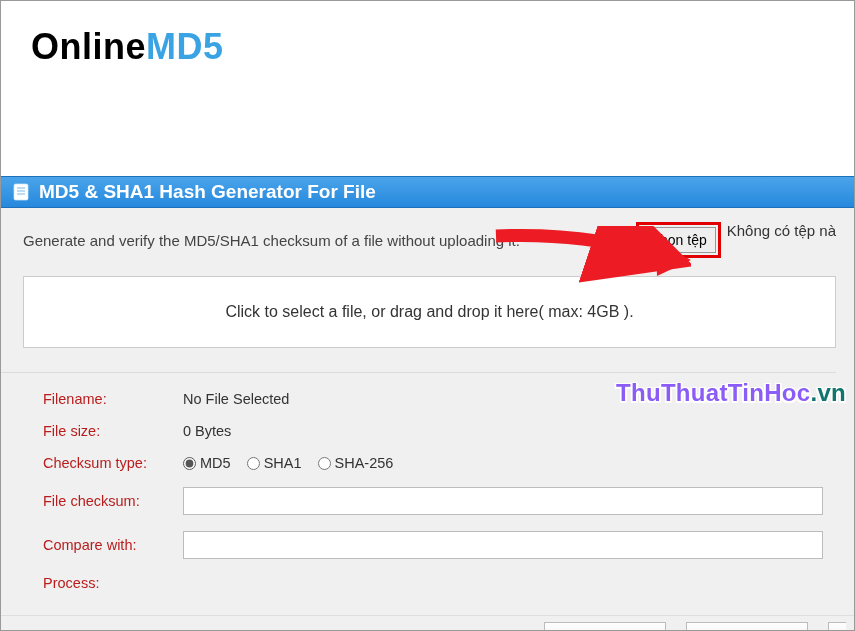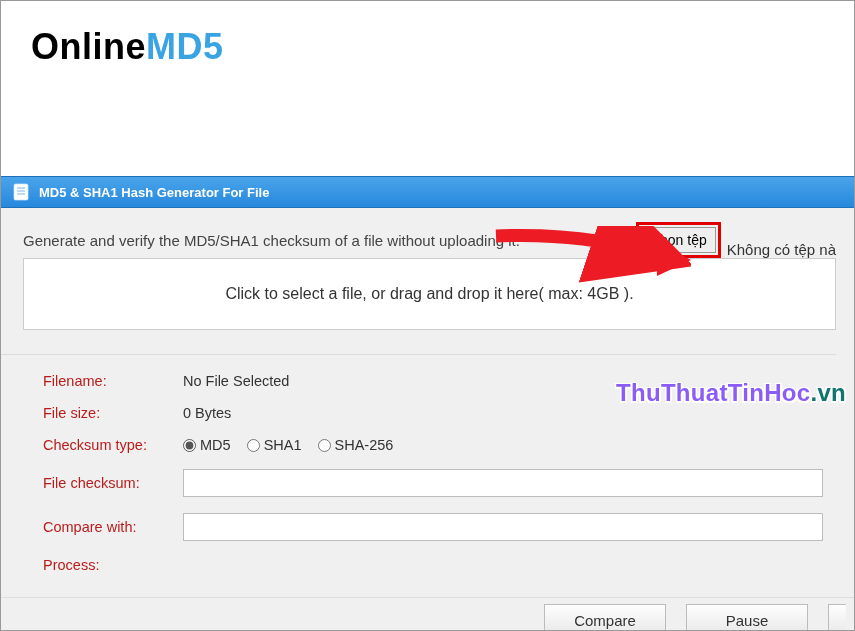--- a/index.html
+++ b/index.html
@@ -36,21 +36,21 @@
       border-bottom: 1px solid #1e6fba;
       color: #fff;
       padding: 0 10px;
       gap: 8px;
     }
     .panel-header .panel-icon {
       width: 20px;
       height: 20px;
     }
     .panel-header-title {
-      font-size: 13px;
+      font-size: 19px;
       font-weight: bold;
     }
 
     .panel-body {
       background: #f0f0f0;
       padding: 14px 18px 0 0;
       border-bottom: 1px solid #dedede;
     }
 
     .topline {
@@ -60,41 +60,41 @@
       margin-left: 22px;
       margin-right: 0;
       white-space: nowrap;
     }
     .topline-desc {
       font-size: 15px;
       color: #444;
     }
     .topline-right {
       display: flex;
-      align-items: flex-end;
+      align-items: flex-start;
       gap: 6px;
     }
     .choose-file-wrap {
       border: 3px solid #e00000;
       padding: 2px;
       display: flex;
       align-items: center;
     }
     .choose-file-btn {
       background: #efefef;
       border: 1px solid #999;
       height: 26px;
       padding: 0 8px;
       font-size: 14px;
       cursor: pointer;
     }
     .nofile-text { font-size: 15px; color: #333; }
 
     .dropzone {
-      margin: 0 0 0 22px;
+      margin: 18px 0 0 22px;
       background: #fff;
       border: 1px solid #ccc;
       height: 72px;
       display: flex;
       align-items: center;
       justify-content: center;
       font-size: 16px;
       color: #333;
     }
 

